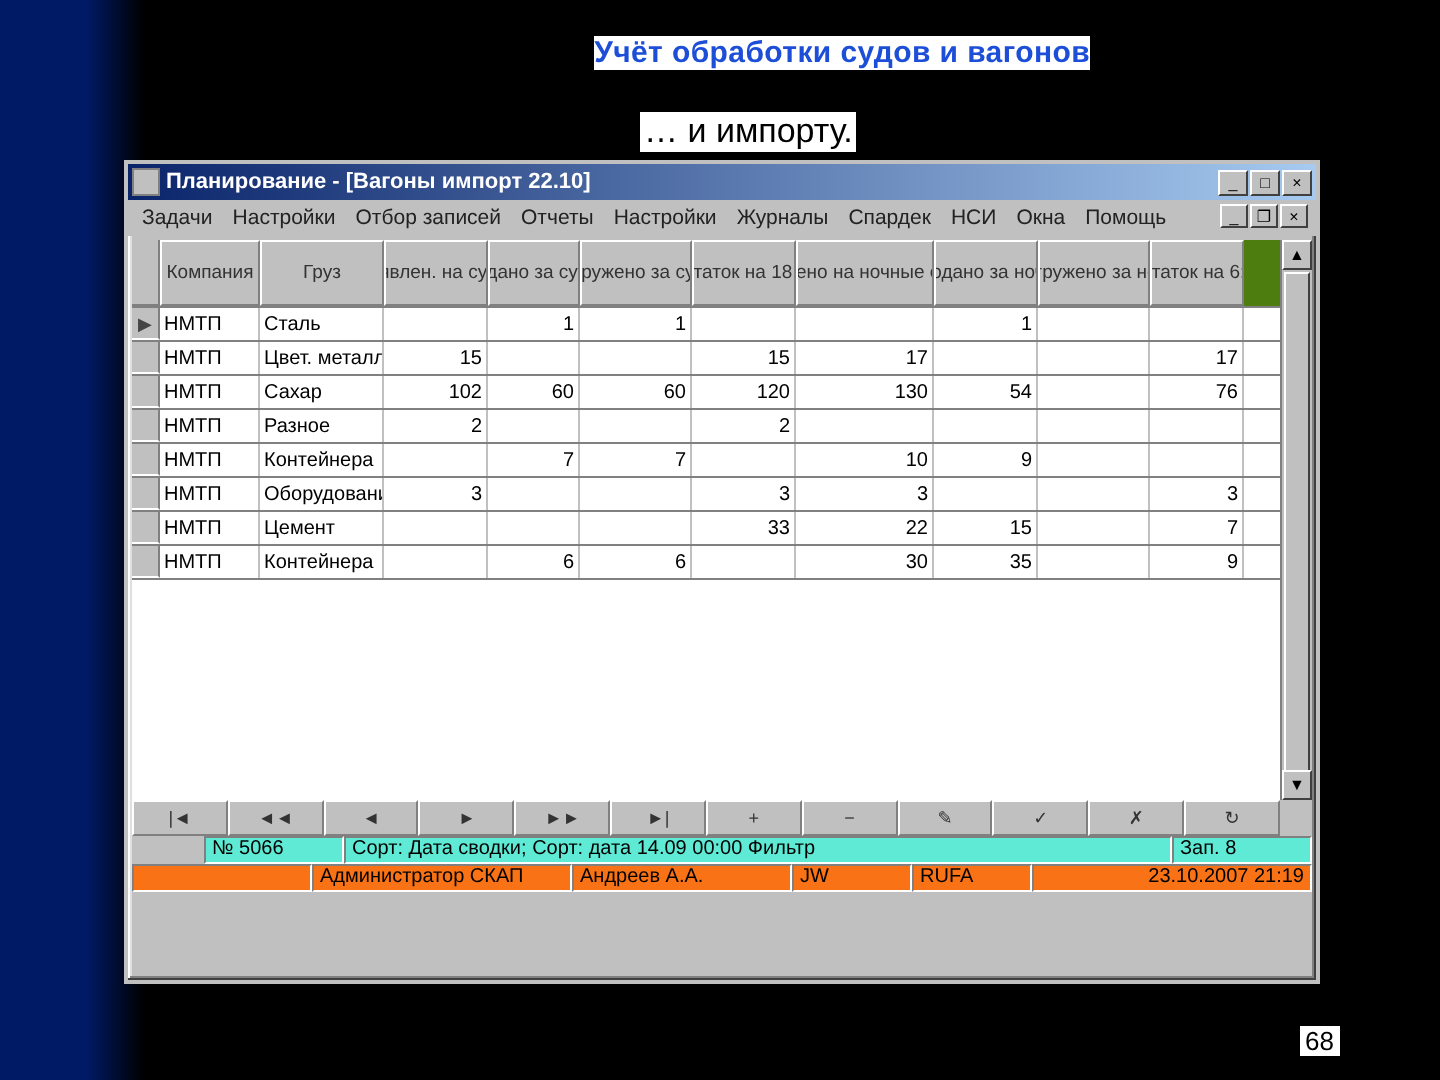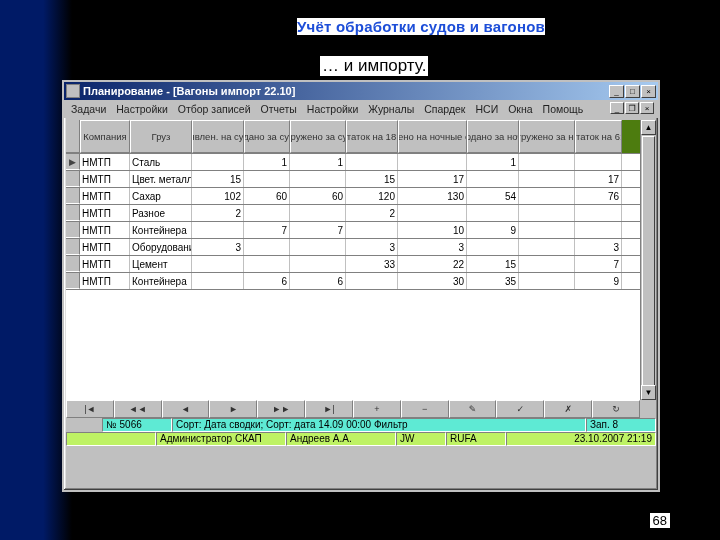--- a/index.html
+++ b/index.html
@@ -31,21 +31,21 @@
   .c0{width:50px}.c1{width:62px}.c2{width:52px}.c3{width:46px}.c4{width:56px}.c5{width:52px}.c6{width:69px}.c7{width:52px}.c8{width:56px}.c9{width:47px}
   .grid-area { position:absolute; left:0; right:16px; top:0; bottom:46px; background:#fff; overflow:hidden; }
   .grid-rows-spacer { height:160px; background:#fff; border-bottom:1px solid #808080;}
   .vscroll { position:absolute; right:0; top:0; bottom:46px; width:16px; background:#c0c0c0; border-left:1px solid #808080;}
   .vscroll .sbtn { height:15px; background:#c0c0c0; border:1px solid; border-color:#fff #404040 #404040 #fff; font-size:8px; text-align:center; line-height:13px;}
   .vscroll .thumb { position:absolute; left:1px; right:1px; top:16px; height:250px; background:#c0c0c0; border:1px solid; border-color:#fff #404040 #404040 #fff;}
   .navbar { position:absolute; left:0; right:16px; bottom:28px; height:18px; background:#c0c0c0; display:flex; }
   .navbtn { flex:1; height:18px; background:#c0c0c0; border:1px solid; border-color:#fff #808080 #808080 #fff; text-align:center; font-size:9px; line-height:16px; color:#333; }
   .statusline1 { position:absolute; left:0; right:0; bottom:14px; height:14px; background:#5eead4; display:flex; font-size:10px;margin-left:36px; }
   .statusline1 .sseg { border:1px solid; border-color:#808080 #fff #fff #808080; padding:0 3px; line-height:12px;}
-  .statusline2 { position:absolute; left:0; right:0; bottom:0; height:14px; background:#bef264; display:flex; font-size:10px; }
+  .statusline2 { position:absolute; left:0; right:0; bottom:0; height:14px; background:#f97316; display:flex; font-size:10px; }
   .statusline2 .sseg { border:1px solid; border-color:#808080 #fff #fff #808080; padding:0 3px; line-height:12px;}
 </style>
 </head>
 <body>
 
 <div class="slide">
   <div class="heading"><span class="bg">Учёт обработки судов и вагонов</span></div>
   <div class="subtitle">… и импорту.</div>
   <div class="pagenum">68</div>
 
@@ -224,19 +224,19 @@
 
       <div class="statusline1">
         <div class="sseg" style="width:70px">№ 5066</div>
         <div class="sseg" style="flex:1">Сорт: Дата сводки; Сорт: дата 14.09 00:00 Фильтр</div>
         <div class="sseg" style="width:70px">Зап. 8</div>
       </div>
       <div class="statusline2">
         <div class="sseg" style="width:90px"></div>
         <div class="sseg" style="width:130px">Администратор СКАП</div>
         <div class="sseg" style="width:110px">Андреев А.А.</div>
-        <div class="sseg" style="width:50px">JW</div>
+        <div class="sseg" style="width:60px">JW</div>
         <div class="sseg" style="width:60px">RUFA</div>
         <div class="sseg" style="flex:1;text-align:right">23.10.2007 21:19</div>
       </div>
     </div>
   </div>
 </div>
 
 </body></html>

